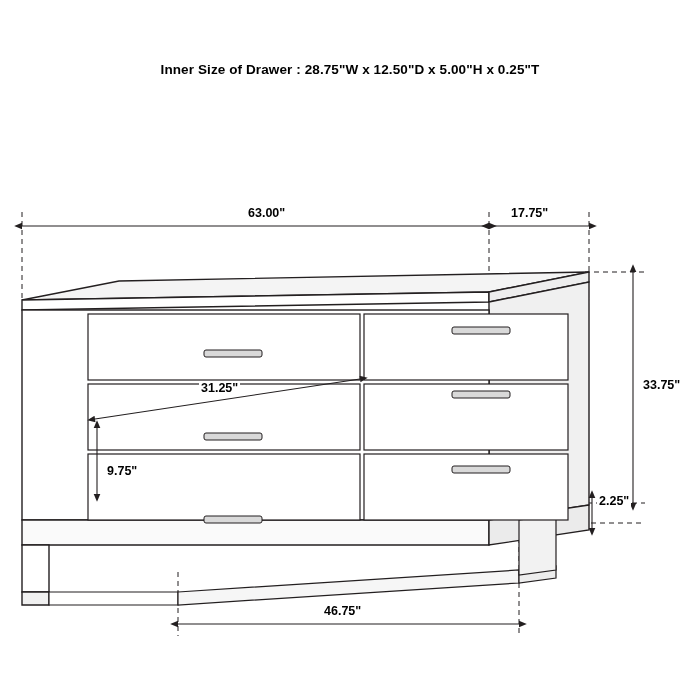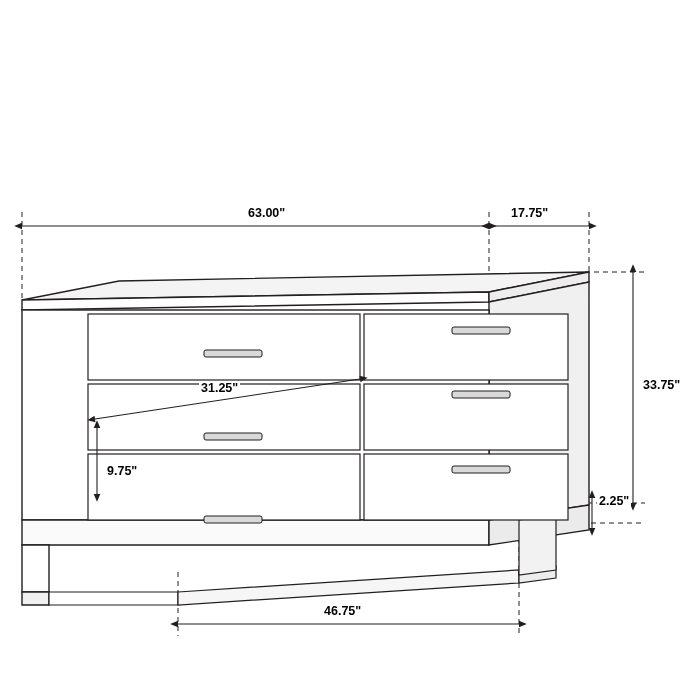--- a/index.html
+++ b/index.html
@@ -39,20 +39,21 @@
     background: #ffffff;
     padding: 0 2px;
     white-space: nowrap;
   }
 </style>
 </head>
 <body>
 
 <div id="page">
 
+  <div id="title">Inner Size of Drawer : 28.75"W x 12.50"D x 5.00"H x 0.25"T</div>
 
   <svg class="diagram" width="700" height="700" viewBox="0 0 700 700">
     <defs>
       <marker id="arrowStart" markerWidth="9" markerHeight="9" refX="7.5" refY="3.2" orient="auto" markerUnits="strokeWidth">
         <path d="M7.5,0.2 L0.4,3.2 L7.5,6.2 z" fill="#231f20"></path>
       </marker>
       <marker id="arrowEnd" markerWidth="9" markerHeight="9" refX="1.5" refY="3.2" orient="auto" markerUnits="strokeWidth">
         <path d="M1.5,0.2 L8.6,3.2 L1.5,6.2 z" fill="#231f20"></path>
       </marker>
     </defs>

